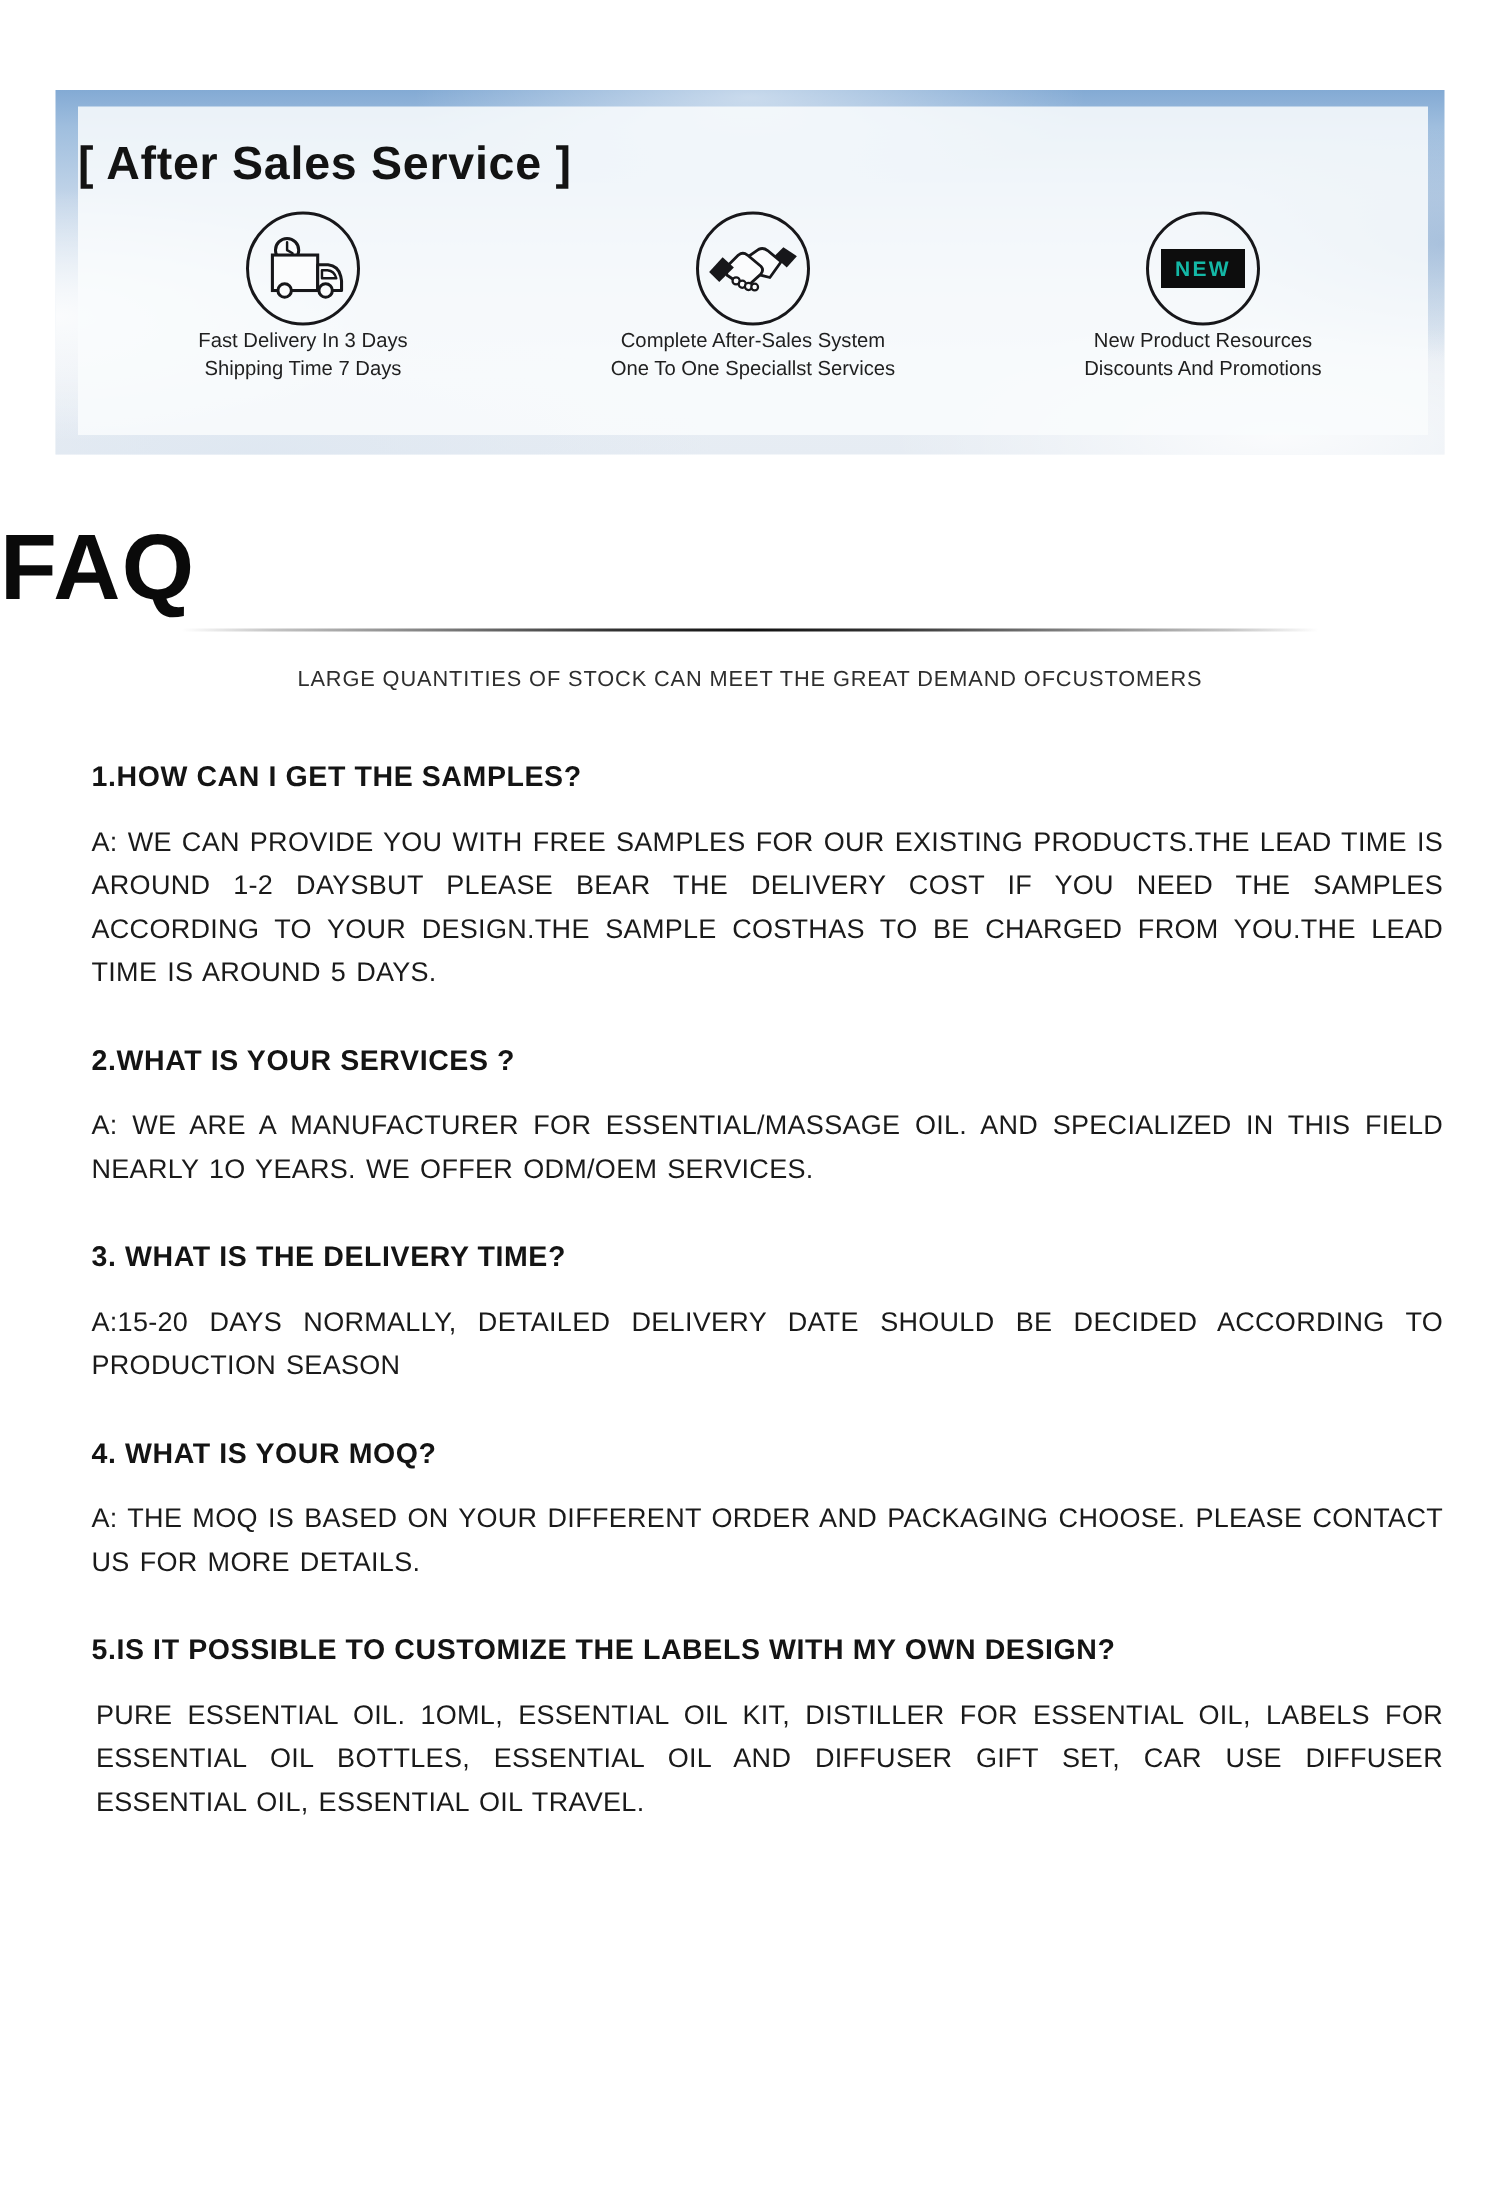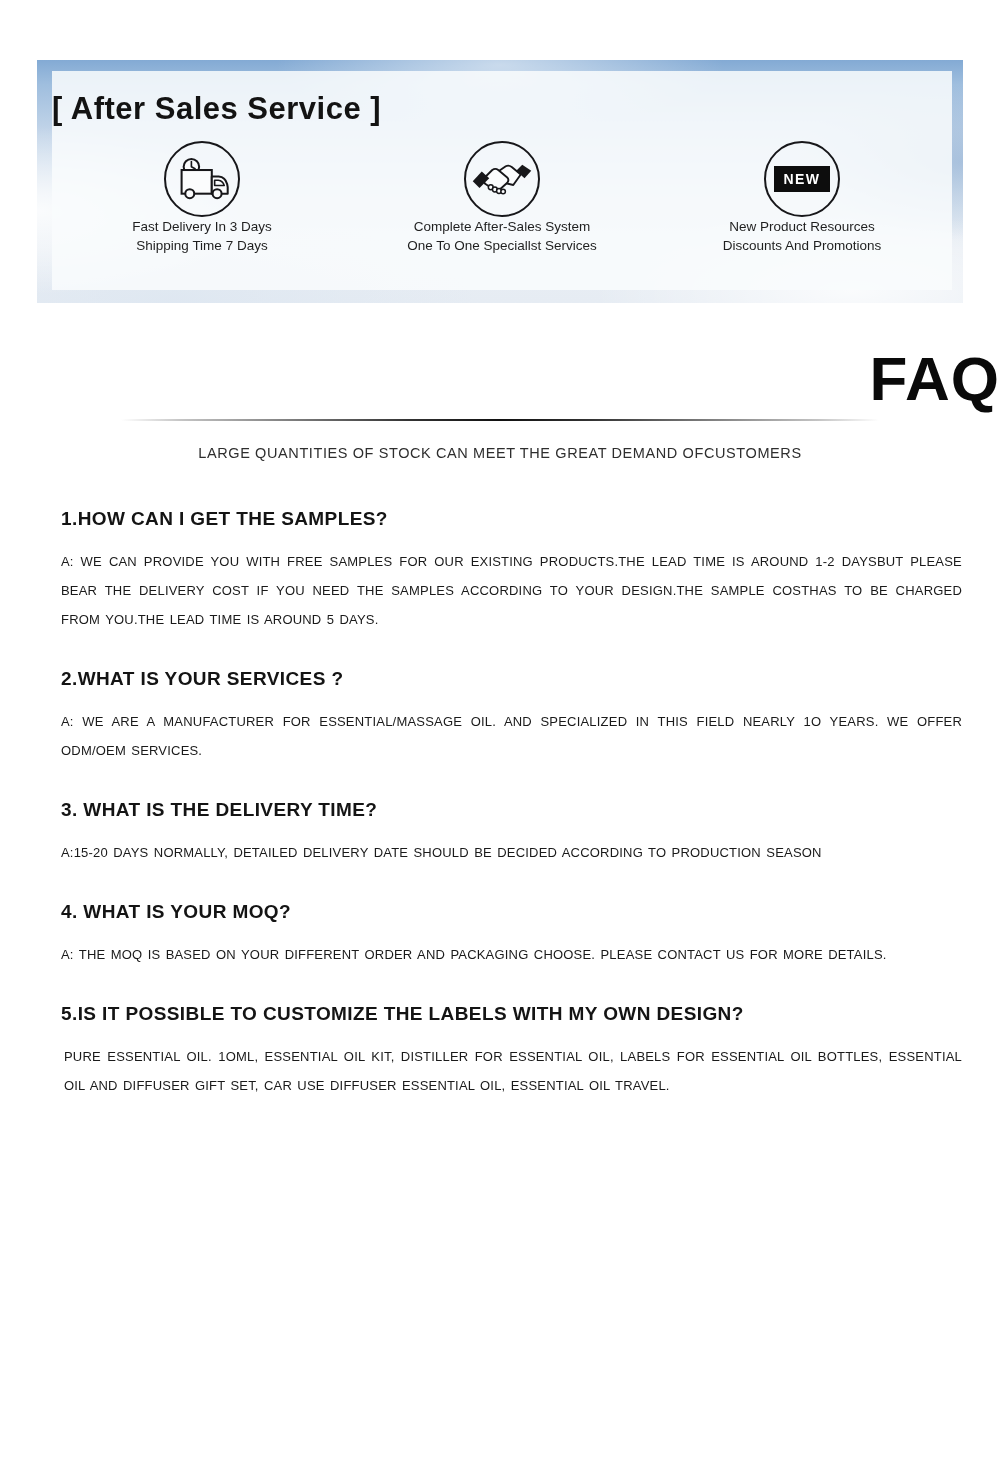--- a/index.html
+++ b/index.html
@@ -47,39 +47,39 @@
     border: 2px solid #17171a;
     border-radius: 50%;
     margin: 0 auto;
     display: flex;
     align-items: center;
     justify-content: center;
   }
   .icon-circle svg { display: block; }
   .new-badge {
     background: #0d0d0d;
-    color: #ffffff;
+    color: #14b8a6;
     font-size: 14px;
     font-weight: 700;
     letter-spacing: 1.5px;
     padding: 5px 9px;
     line-height: 16px;
   }
   .feature-caption { }
   .feature-caption p {
     font-size: 13.5px;
     line-height: 19px;
     font-weight: 500;
     color: #1f1f1f;
   }
 
   
   .faq-title {
     margin-top: 44px;
-    text-align: right;
+    text-align: left;
     font-size: 62px;
     line-height: 64px;
     font-weight: 800;
     letter-spacing: 1px;
     color: #0a0a0a;
   }
   .faq-divider {
     height: 2px;
     width: 758px;
     margin: 8px auto 0;
@@ -98,21 +98,21 @@
   .faq-list { margin: 46px 38px 0 61px; }
   .faq-question {
     font-size: 19px;
     line-height: 24px;
     font-weight: 700;
     letter-spacing: 0.4px;
     color: #141414;
     margin-bottom: 16px;
   }
   .faq-answer {
-    font-size: 13px;
+    font-size: 18px;
     line-height: 29px;
     text-align: justify;
     letter-spacing: 0.2px;
     word-spacing: 1.5px;
     font-weight: 500;
     color: #1a1a1a;
     margin-bottom: 33px;
   }
   .footer-paragraph {
     margin: 13px 0 0 3px;

